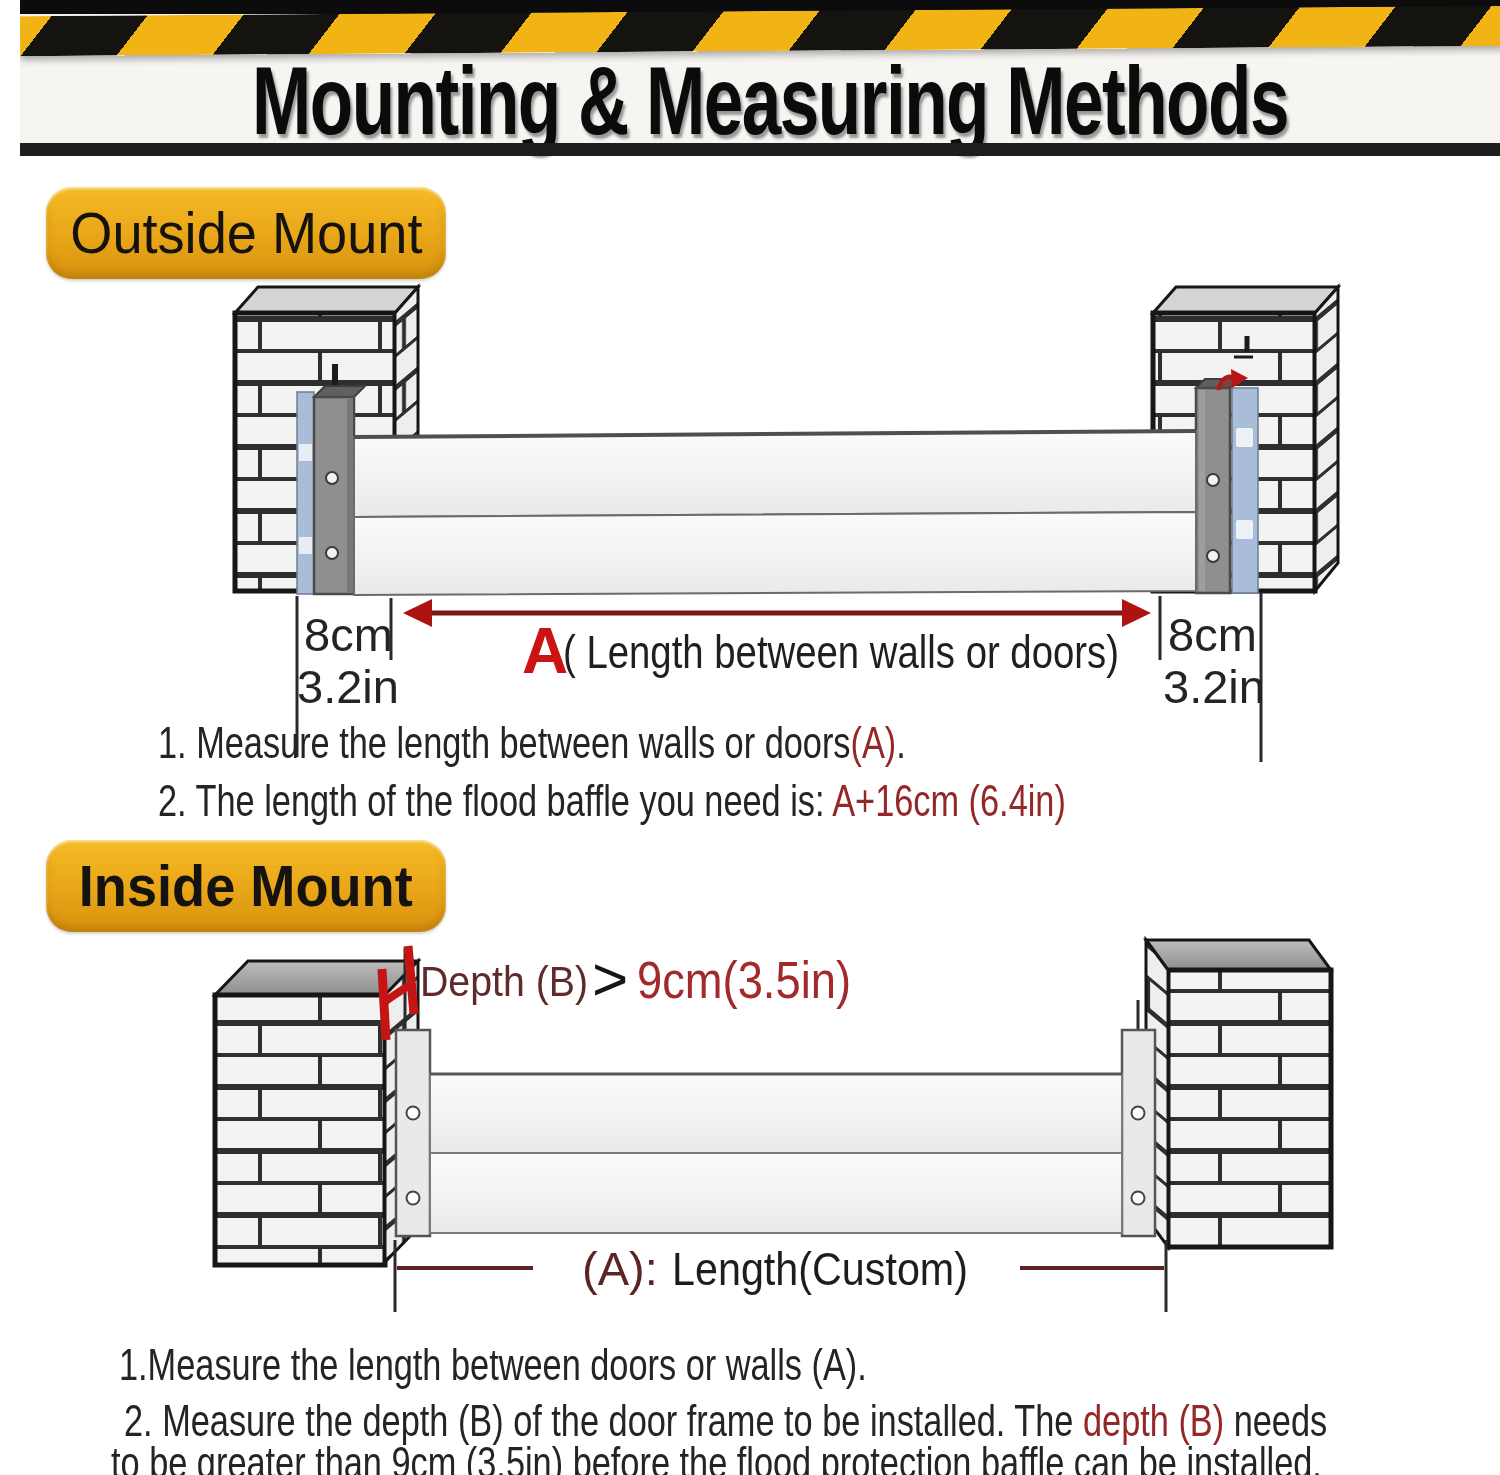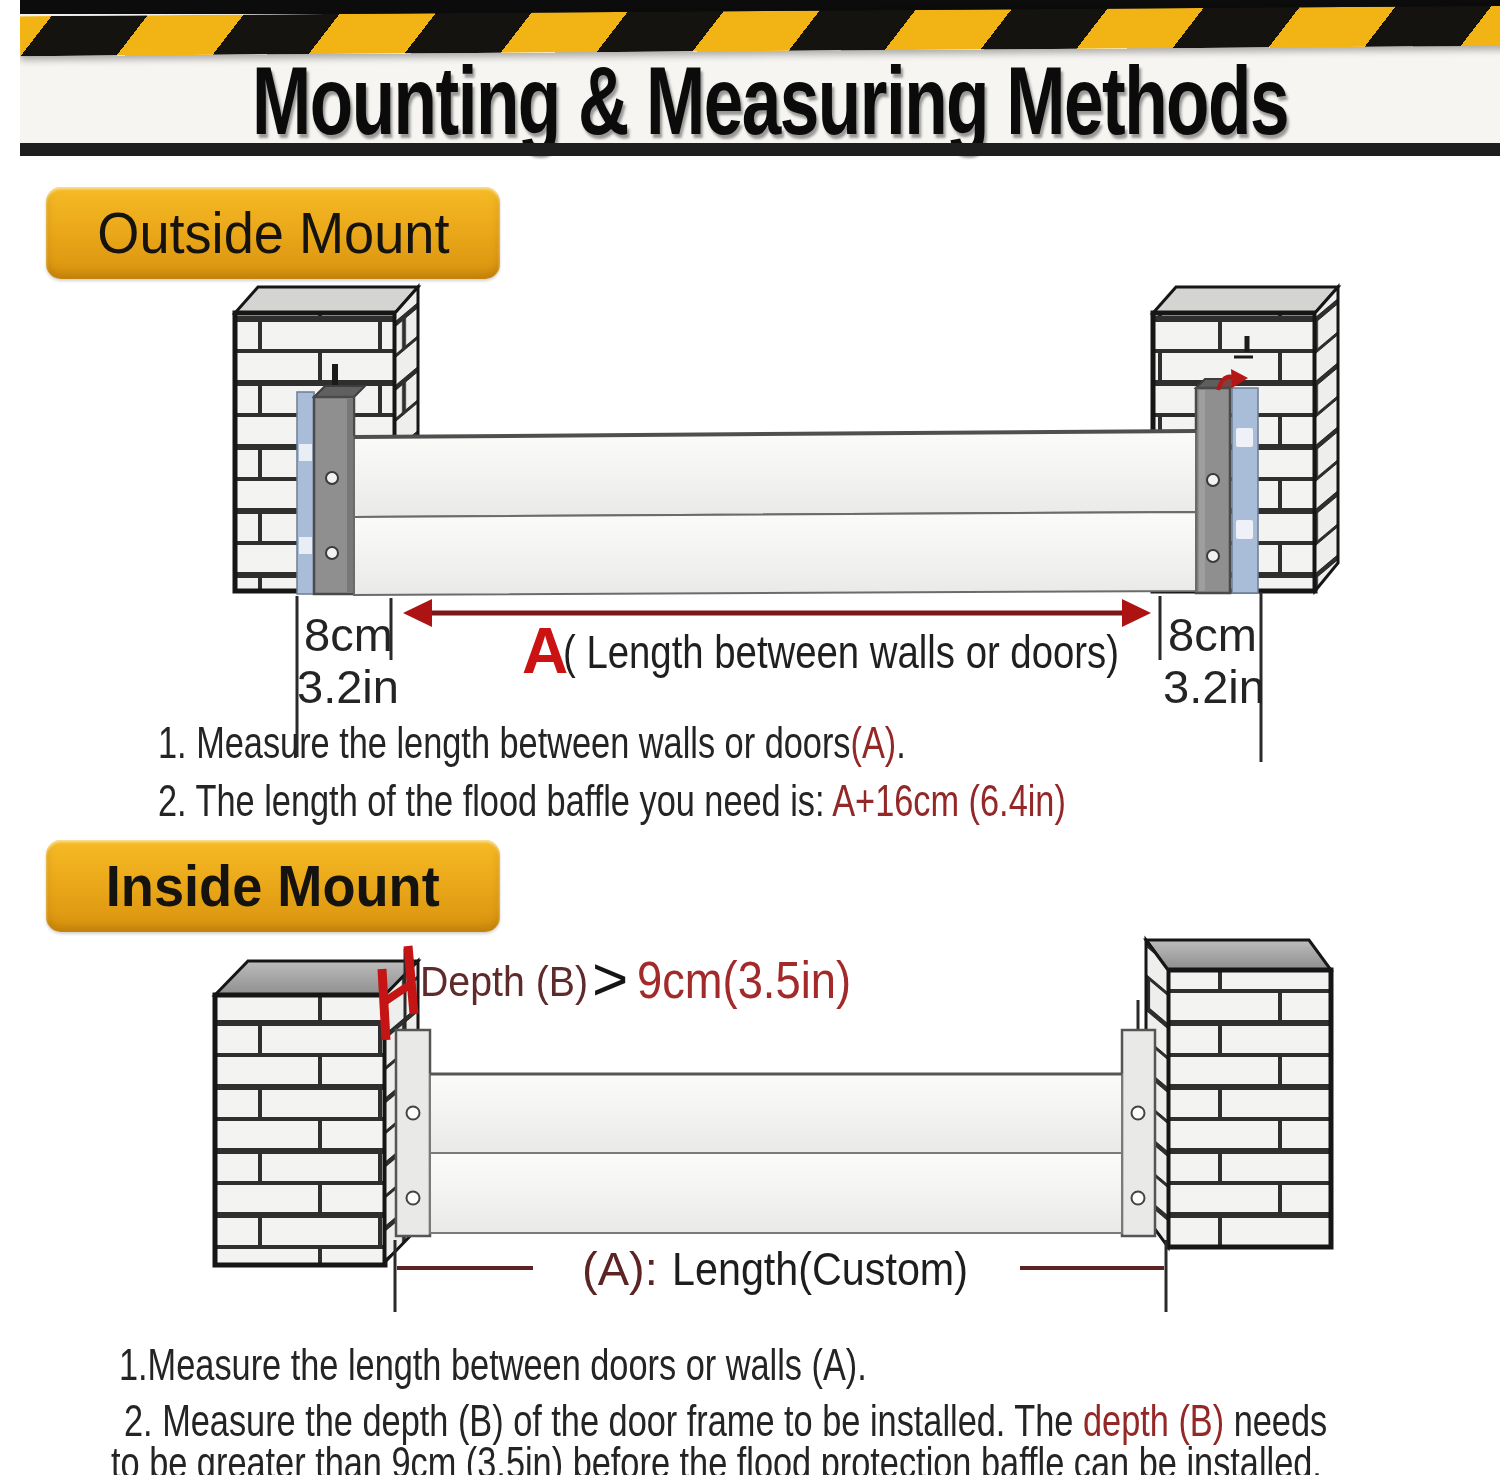--- a/index.html
+++ b/index.html
@@ -14,21 +14,21 @@
                 transform:rotate(-0.4deg); box-shadow:0 4px 7px rgba(0,0,0,0.30); }
   .hz-stripes-inner { position:absolute; top:0; left:-80px; width:1760px; height:40px;
                 transform:skewX(-38deg);
                 background:repeating-linear-gradient(90deg,#f2b414 0 96px,#151310 96px 192px); }
   .hz-bottom { position:absolute; top:143px; left:0; width:100%; height:13px; background:#1e1e1e; }
   .page-title { position:absolute; top:46px; left:0; width:100%; text-align:center;
                 font-size:96px; font-weight:bold; color:#0b0b0b; letter-spacing:-2px;
                 transform:scaleX(0.74); transform-origin:50% 50%; white-space:nowrap;
                 text-shadow:3px 4px 3px rgba(0,0,0,0.38); }
   
-  .badge { position:absolute; left:26px; width:454px; height:92px; border-radius:15px;
+  .badge { position:absolute; left:26px; width:400px; height:92px; border-radius:26px;
            background:linear-gradient(180deg,#f6bb25 0%,#e8a518 55%,#d8930e 100%);
            display:flex; align-items:center; justify-content:center;
            font-size:57px; color:#151310;
            box-shadow: inset 0 2px 3px rgba(255,240,190,0.8), inset 0 -5px 8px rgba(140,85,0,0.35), 0 2px 3px rgba(0,0,0,0.18); }
   .badge > span { transform:scaleX(0.95); white-space:nowrap; }
   #badge-outside { top:187px; }
   #badge-inside  { top:840px;font-weight:bold; }
   
   .step-line { position:absolute; white-space:nowrap; font-size:44px; color:#242424;
                transform:scaleX(0.78); transform-origin:0 50%; }

